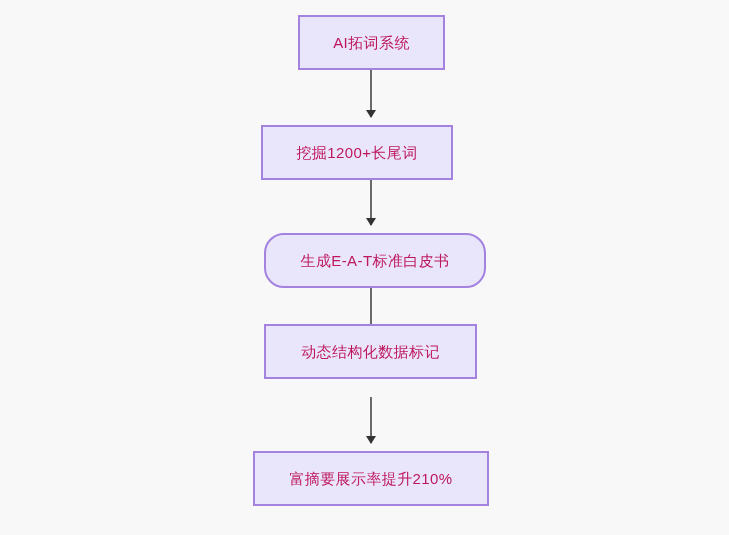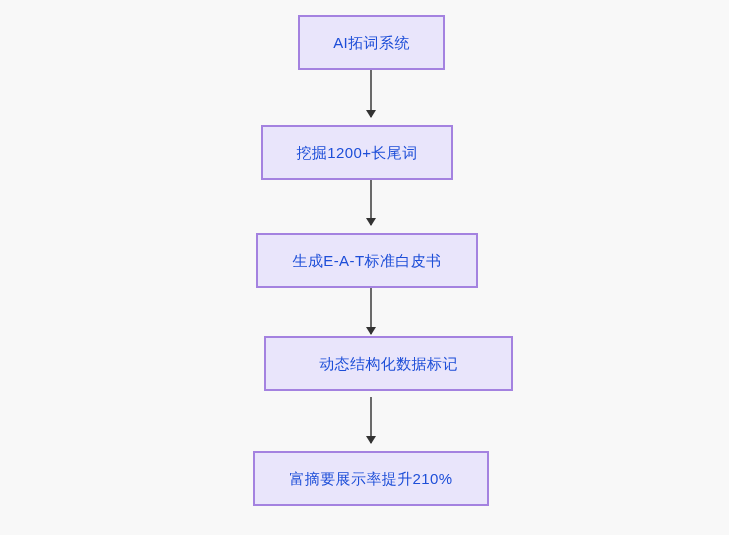--- a/index.html
+++ b/index.html
@@ -18,38 +18,38 @@
     position: relative;
     width: 729px;
     height: 535px;
     background: #f8f8f8;
   }
 
   .node {
     box-sizing: border-box;
     background: #e9e5fb;
     border: 2px solid #a482e0;
-    color: #1d4ed8;
+    color: #be185d;
     font-size: 15px;
     line-height: 1;
     letter-spacing: 0.4px;
     display: flex;
     align-items: center;
     justify-content: center;
     text-align: center;
     height: 55px;
     white-space: nowrap;
     position: absolute;
   }
 
   
   .node-0 { left: 298px; top: 15px;  width: 147px; }
   .node-1 { left: 261px; top: 125px; width: 192px; }
-  .node-2 { left: 256px; top: 233px; width: 222px; }
-  .node-3 { left: 264px; top: 336px; width: 249px; }
+  .node-2 { left: 264px; top: 233px; width: 222px; border-radius: 20px; }
+  .node-3 { left: 264px; top: 324px; width: 213px; }
   .node-4 { left: 253px; top: 451px; width: 236px; text-align: right; }
 
   .connector {
     position: absolute;
     left: 370px;
     width: 2px;
     background: #6a6a6a;
   }
   .connector-0 { top: 70px;  height: 47px; }
   .connector-1 { top: 180px; height: 45px; }

